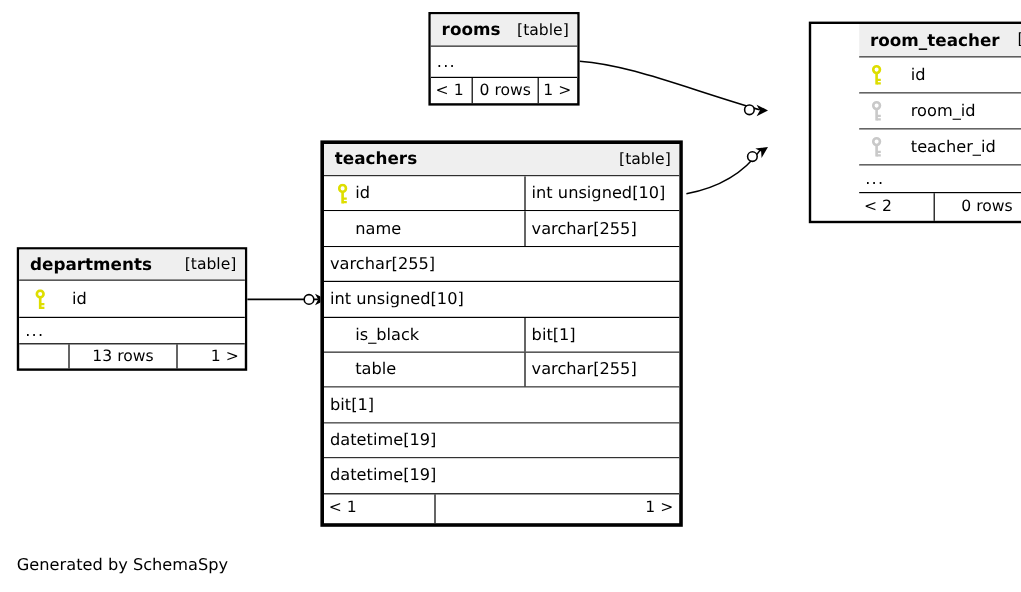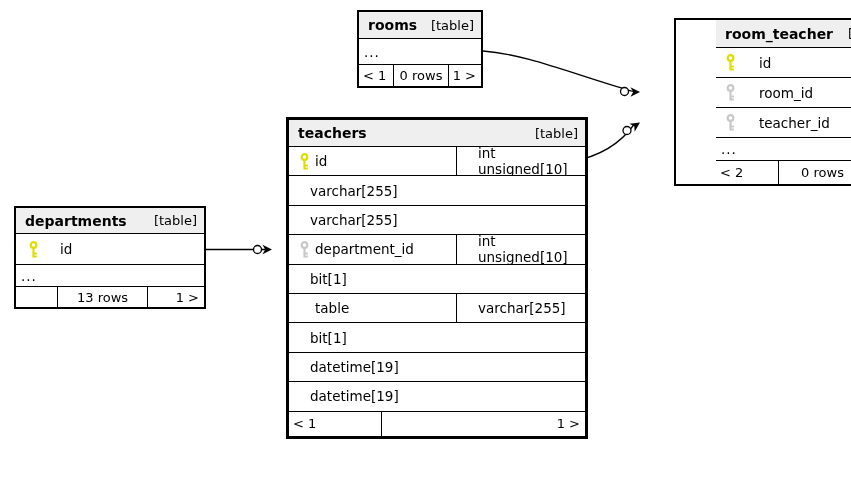--- a/index.html
+++ b/index.html
@@ -50,21 +50,21 @@
 
   .keycell {
     width: 9px;
     display: flex; align-items: center;
     flex: none;
   }
   .key-pk .bow, .key-pk .stem { stroke: var(--pk); }
   .key-fk .bow, .key-fk .stem { stroke: var(--fk); }
 
   .namecell { display: flex; align-items: center; height: 100%; }
-  .typecell { flex: 1; padding-left: 5px; margin-left: 16px; }
+  .typecell { flex: 1; padding-left: 5px; }
 
   .ellrow { padding-left: 5px; letter-spacing: 1px; }
 
   .tfoot {
     display: flex;
     align-items: stretch;
     font-size: 13px;
     margin-top: auto;
   }
   .fc { display: flex; align-items: center; border-right: 1px solid var(--border); }
@@ -84,21 +84,21 @@
   #t-room_teacher { left: 674px; top: 18px; width: 226px; padding-left: 40px; }
   #t-room_teacher .thead { height: 28px; }
   #t-room_teacher .trow.col { height: 30px; padding-left: 10px; }
   #t-room_teacher .colname { margin-left: 24px; }
   #t-room_teacher .ellrow { height: 23px; }
   #t-room_teacher .tfoot { height: 23px; }
   #t-room_teacher .fc.prev { width: 63px; }
   #t-room_teacher .fc.mid  { width: 88px; }
 
   
-  #t-teachers { left: 286px; top: 117px; width: 302px; border-width: 3px; }
+  #t-teachers { left: 267px; top: 117px; width: 302px; border-width: 3px; }
   #t-teachers .thead { height: 27px; }
   #t-teachers .trow.col { height: 29.4px; }
   #t-teachers .namecell { width: 168px; border-right: 1px solid var(--border); padding-left: 11px; flex: none; }
   #t-teachers .colname { margin-left: 6px; }
   #t-teachers .tfoot { height: 24px; }
   #t-teachers .fc.prev { width: 93px; }
   #t-teachers .fc.mid  { width: 113px; }
 
   
   #t-departments { left: 14px; top: 206px; width: 192px; }
@@ -222,43 +222,40 @@
             <line class="stem" x1="4.5" y1="12.5" x2="8" y2="12.5" stroke-width="1.8"></line>
             <line class="stem" x1="4.5" y1="15.5" x2="8" y2="15.5" stroke-width="1.8"></line>
           </svg>
         </span>
         <span class="colname">id</span>
       </span>
       <span class="typecell">int unsigned[10]</span>
     </div>
 
     <div class="trow col">
+      <span class="namecell">
+        <span class="keycell"></span>
+        <span class="colname">name</span>
+      </span>
       <span class="typecell">varchar[255]</span>
     </div>
 
     <div class="trow col">
       <span class="typecell">varchar[255]</span>
     </div>
 
     <div class="trow col">
+      <span class="typecell">int unsigned[10]</span>
+    </div>
+
+    <div class="trow col">
       <span class="namecell">
-        <span class="keycell">
-          <svg class="key-fk" width="9" height="17" viewBox="0 0 9 17">
-            <circle class="bow" cx="4.5" cy="4" r="2.8" fill="none" stroke-width="2.2"></circle>
-            <line class="stem" x1="4.5" y1="7" x2="4.5" y2="16.5" stroke-width="2.2"></line>
-            <line class="stem" x1="4.5" y1="12.5" x2="8" y2="12.5" stroke-width="1.8"></line>
-            <line class="stem" x1="4.5" y1="15.5" x2="8" y2="15.5" stroke-width="1.8"></line>
-          </svg>
-        </span>
-        <span class="colname">department_id</span>
-      </span>
-      <span class="typecell">int unsigned[10]</span>
-    </div>
-
-    <div class="trow col">
+        <span class="keycell"></span>
+        <span class="colname">is_black</span>
+      </span>
       <span class="typecell">bit[1]</span>
     </div>
 
     <div class="trow col">
       <span class="namecell">
         <span class="keycell"></span>
         <span class="colname">table</span>
       </span>
       <span class="typecell">varchar[255]</span>
     </div>
@@ -300,14 +297,15 @@
     <div class="trow ellrow">
       <span>...</span>
     </div>
     <div class="tfoot">
       <span class="fc prev"></span>
       <span class="fc mid">13 rows</span>
       <span class="fc next">1 &gt;</span>
     </div>
   </div>
 
+  <div id="generated-note">Generated by SchemaSpy</div>
 
 </div>
 
 </body></html>

